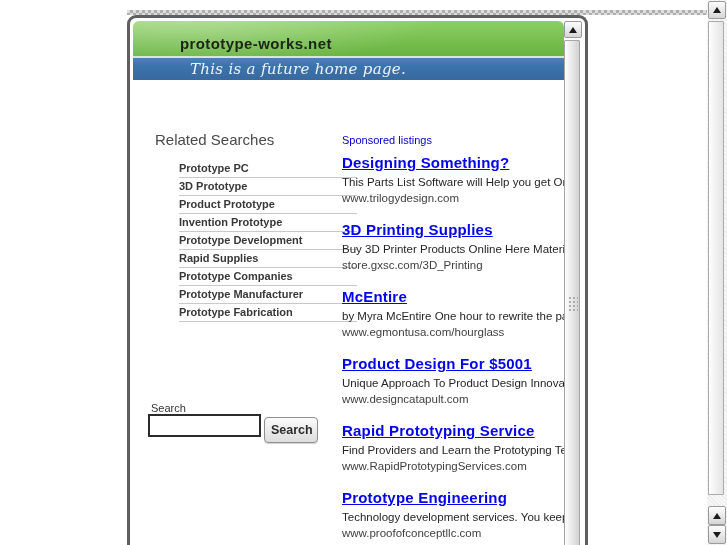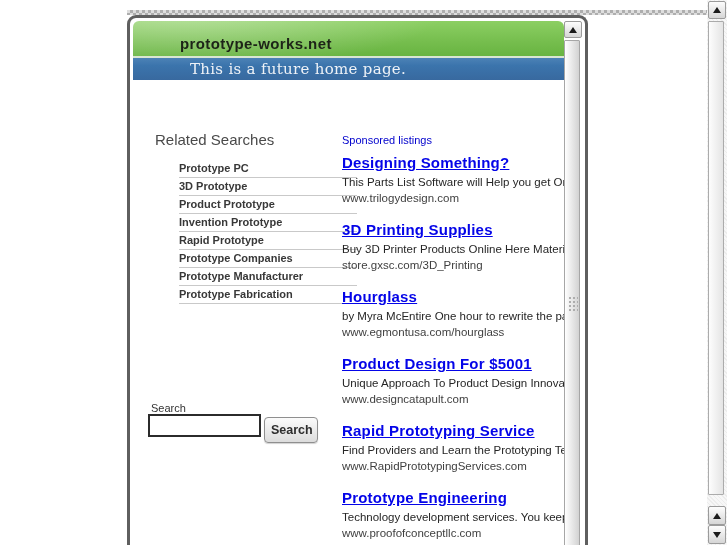--- a/index.html
+++ b/index.html
@@ -26,20 +26,21 @@
       radial-gradient(ellipse 420px 95px at 12% -30%, rgba(255,255,255,.38), rgba(255,255,255,0) 62%),
       linear-gradient(180deg,#8ccf63 0%,#76be4e 58%,#68b441 100%);
   }
   .site-title{
     line-height:45px;padding-left:47px;font-size:15px;font-weight:bold;
     letter-spacing:.4px;color:#1d2418;
   }
   .tagline-bar{
     height:22px;background:linear-gradient(180deg,#4c82b6 0%,#3b74ac 35%,#38699f 100%);
     border-top:2px solid #d9e6d2;
+    font-style:italic;
   }
   .tagline{
     font-family:"DejaVu Serif",serif;font-size:15px;color:#eef2f7;
     line-height:22px;padding-left:57px;letter-spacing:.3px;
   }
   
   .related-heading{position:absolute;left:22px;top:110px;font-size:15px;color:#4a4a4a;}
   .search-list{position:absolute;left:22px;top:139px;width:178px;margin-left:24px;}
   .search-list .item{
     height:17px;line-height:16px;font-size:11px;font-weight:bold;color:#383838;
@@ -120,21 +121,22 @@
       <div class="tagline">This is a future home page.</div>
     </div>
 
     <div class="related-heading">Related Searches</div>
 
     <div class="search-list">
       <div class="item">Prototype PC</div>
       <div class="item">3D Prototype</div>
       <div class="item">Product Prototype</div>
       <div class="item">Invention Prototype</div>
-      <div class="item">Rapid Prototype</div>
+      <div class="item">Prototype Development</div>
+      <div class="item">Rapid Supplies</div>
       <div class="item">Prototype Companies</div>
       <div class="item">Prototype Manufacturer</div>
       <div class="item">Prototype Fabrication</div>
     </div>
 
     <div class="search-label">Search</div>
     <input class="search-input" type="text" value="" style="">
     <button class="search-btn">Search</button>
 
     <div class="right-col">
@@ -144,21 +146,21 @@
         <span class="ad-title">Designing Something?</span>
         <div class="ad-desc">This Parts List Software will Help you get Organ</div>
         <div class="ad-url">www.trilogydesign.com</div>
       </div>
       <div class="ad">
         <span class="ad-title">3D Printing Supplies</span>
         <div class="ad-desc">Buy 3D Printer Products Online Here Material,</div>
         <div class="ad-url">store.gxsc.com/3D_Printing</div>
       </div>
       <div class="ad">
-        <span class="ad-title">Hourglass</span>
+        <span class="ad-title">McEntire</span>
         <div class="ad-desc">by Myra McEntire One hour to rewrite the past .</div>
         <div class="ad-url">www.egmontusa.com/hourglass</div>
       </div>
       <div class="ad">
         <span class="ad-title">Product Design For $5001</span>
         <div class="ad-desc">Unique Approach To Product Design Innovativ</div>
         <div class="ad-url">www.designcatapult.com</div>
       </div>
       <div class="ad">
         <span class="ad-title">Rapid Prototyping Service</span>

